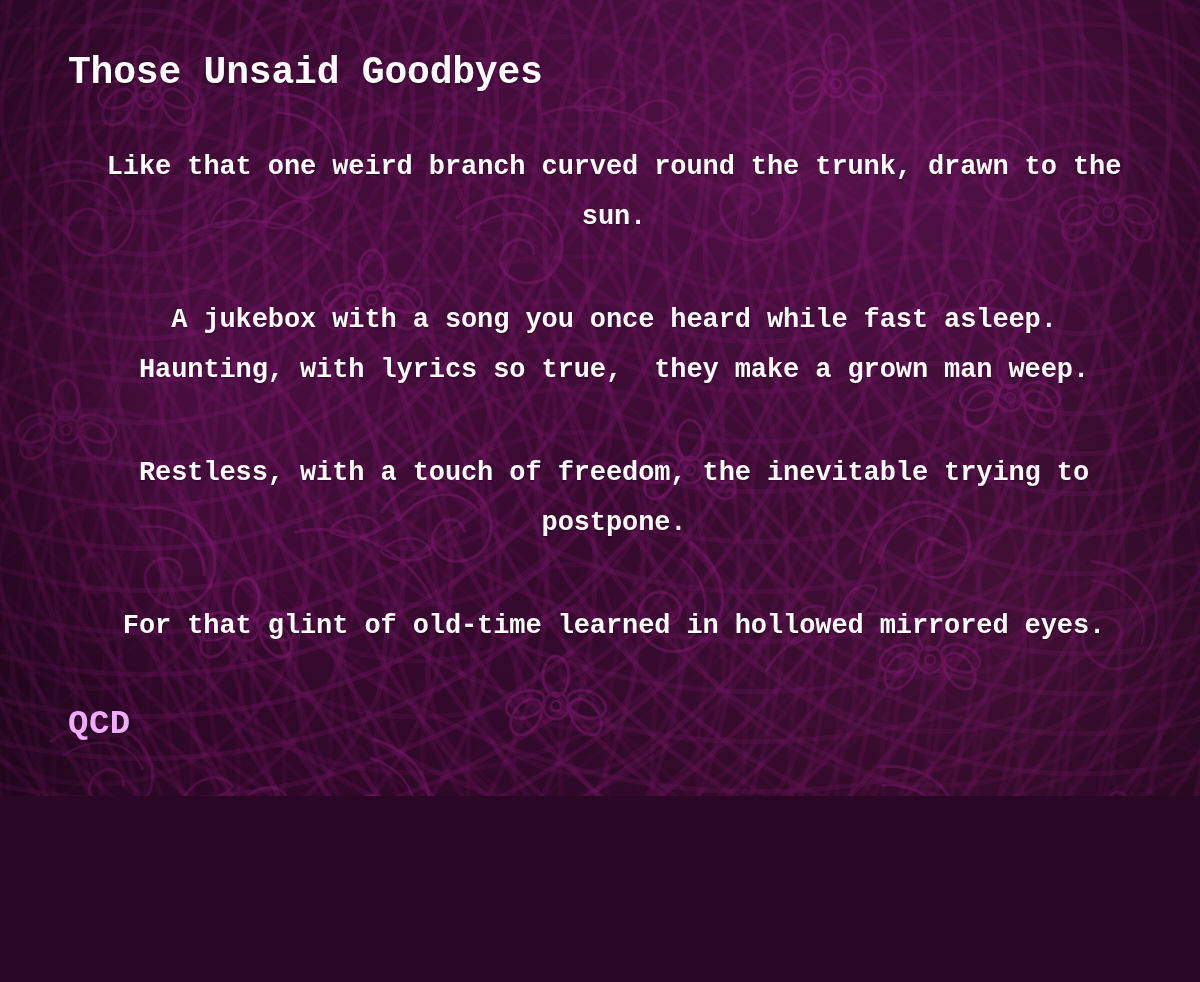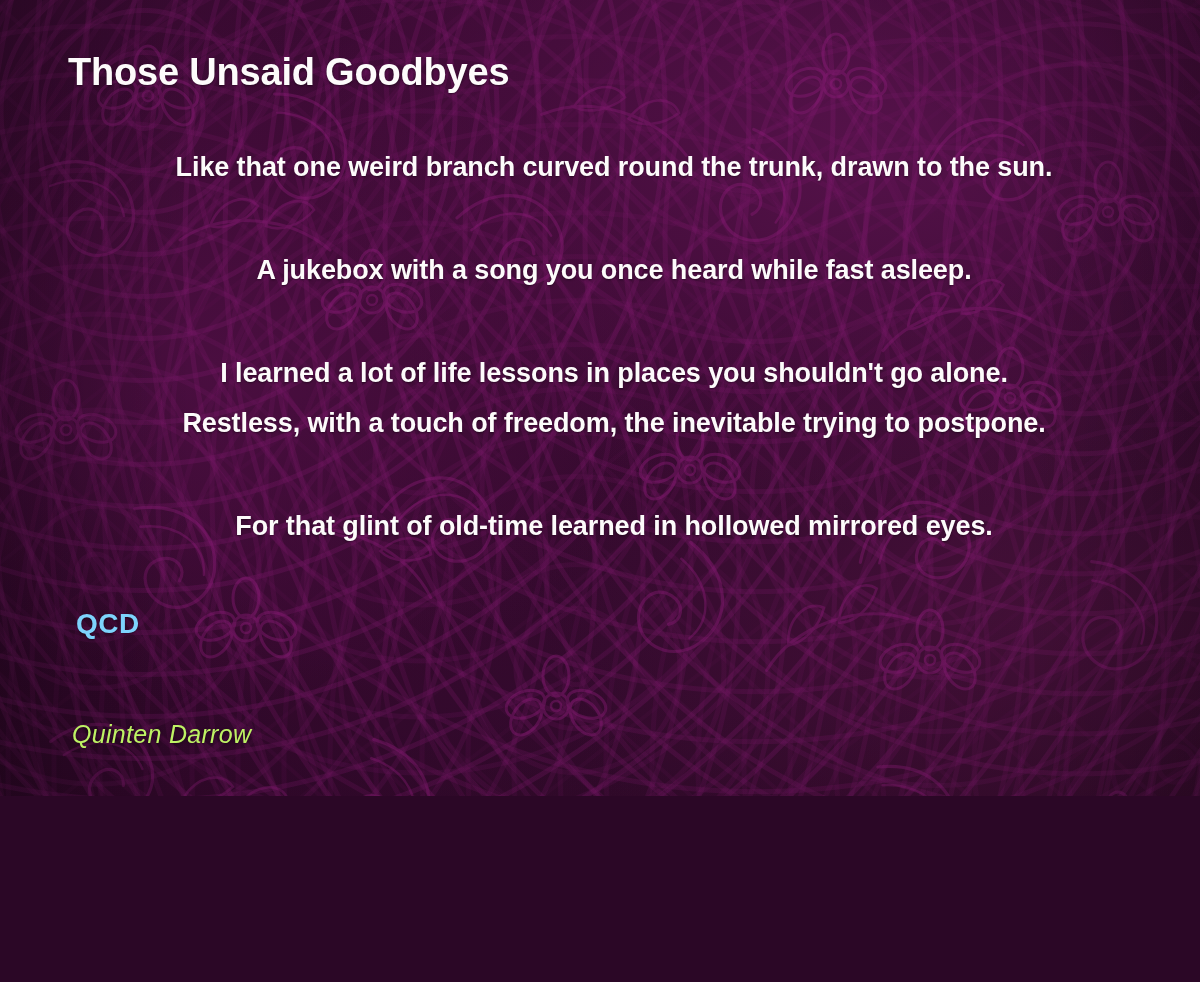--- a/index.html
+++ b/index.html
@@ -8,21 +8,21 @@
     padding: 0;
     background: #2b0726;
   }
 
   #poem-card {
     position: relative;
     width: 1200px;
     height: 796px;
     overflow: hidden;
     background-color: #3d0a35;
-    font-family: Liberation Sans, sans-serif;
+    font-family: Liberation Mono, monospace;
   }
 
   
   .bg-layer {
     position: absolute;
     inset: 0;
     pointer-events: none;
   }
 
   #bg-base {
@@ -102,25 +102,25 @@
     font-size: 27px;
     font-weight: bold;
     line-height: 50px;
     color: #fdfbfb;
     white-space: pre-wrap;
     letter-spacing: -0.1px;
     text-shadow: 0 1px 2px rgba(0,0,0,.42);
   }
 
   #poem-initials {
-    margin: 8px;
-    font-size: 28px;
+    margin: 0;
+    font-size: 34px;
     font-weight: bold;
     line-height: 40px;
-    color: #7dd3fc;
+    color: #f0abfc;
     letter-spacing: .5px;
     text-shadow: 0 1px 2px rgba(0,0,0,.42);
   }
 
   #poem-author {
     margin: 4px;
     padding-top: 68px;
     font-size: 25px;
     font-style: italic;
     font-weight: normal;
@@ -209,24 +209,24 @@
     <h1 id="poem-title">Those Unsaid Goodbyes</h1>
 
     <div id="poem-body">
 
       <div class="stanza">
         <div class="poem-line">Like that one weird branch curved round the trunk, drawn to the sun.</div>
       </div>
 
       <div class="stanza">
         <div class="poem-line">A jukebox with a song you once heard while fast asleep.</div>
-      </div>
-
-      <div class="stanza">
-        <div class="poem-line">I learned a lot of life lessons in places you shouldn't go alone.</div>
+        <div class="poem-line">Haunting, with lyrics so true,  they make a grown man weep.</div>
+      </div>
+
+      <div class="stanza">
         <div class="poem-line">Restless, with a touch of freedom, the inevitable trying to postpone.</div>
       </div>
 
       <div class="stanza">
         <div class="poem-line">For that glint of old-time learned in hollowed mirrored eyes.</div>
       </div>
 
     </div>
 
     <p id="poem-initials">QCD</p>

